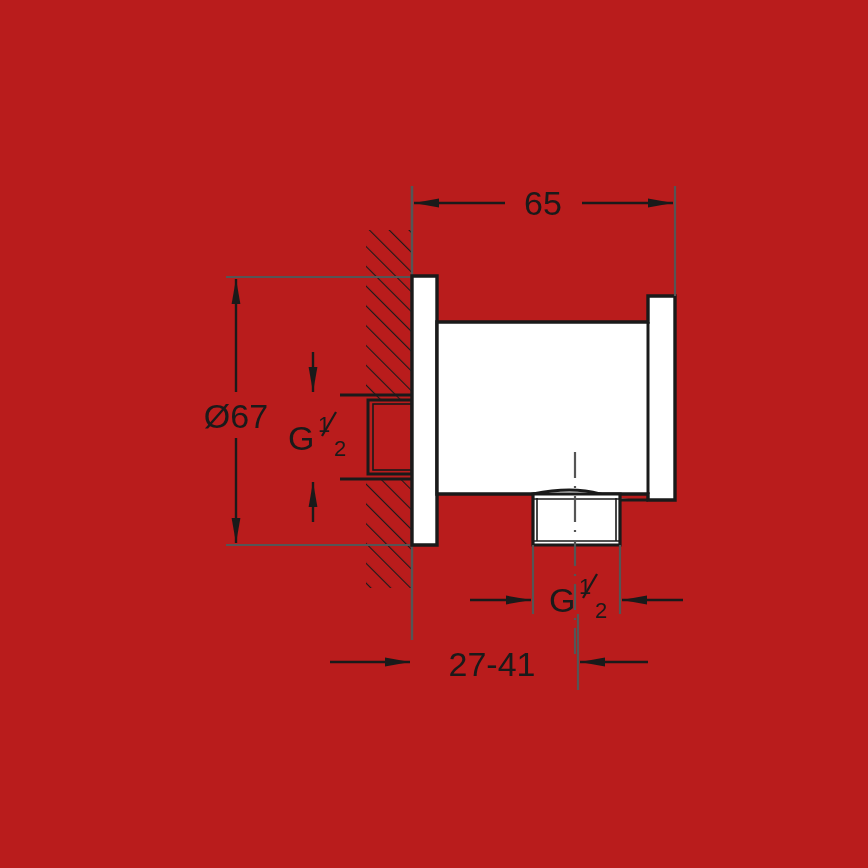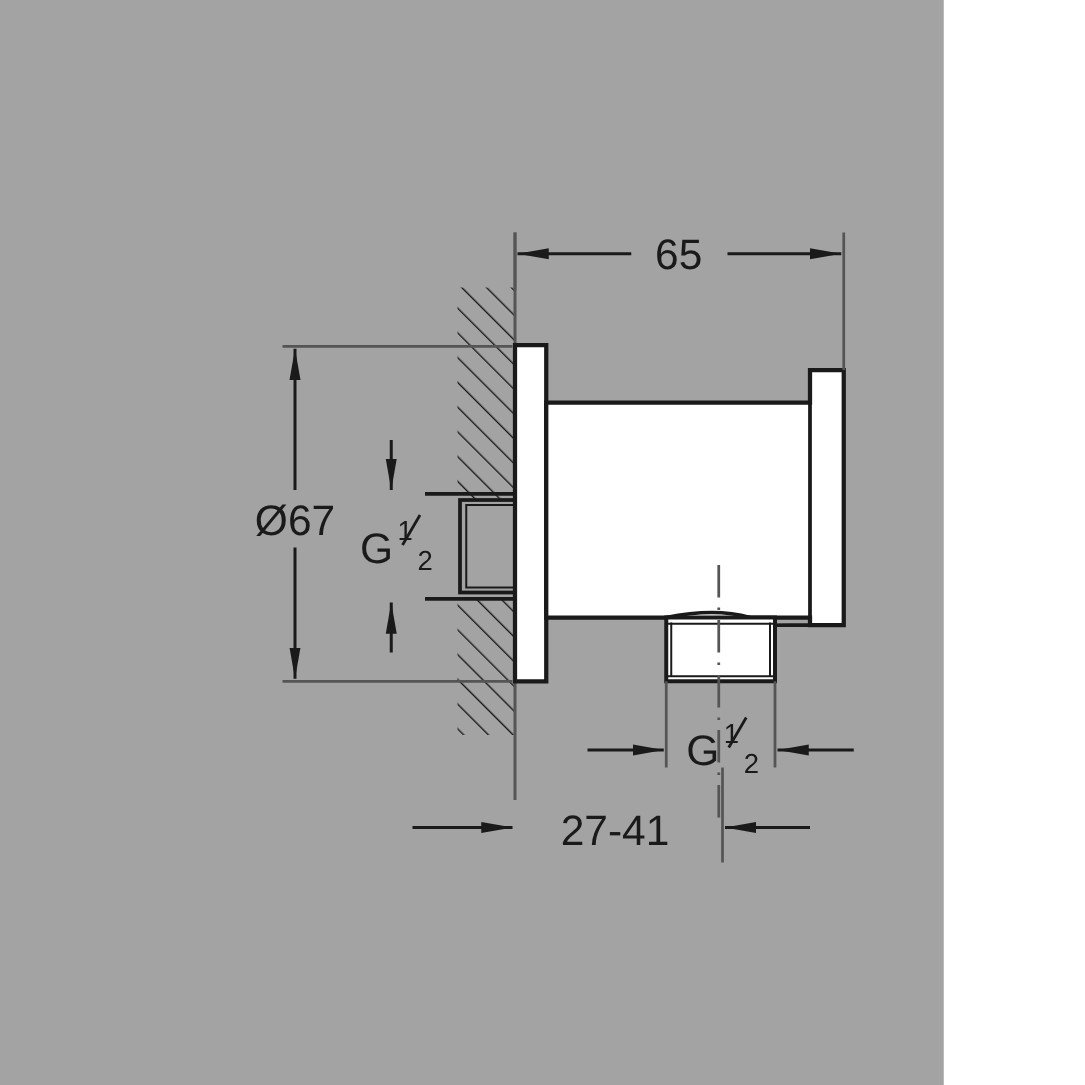--- a/index.html
+++ b/index.html
@@ -8,23 +8,23 @@
     background: #ffffff;
   }
   body {
     width: 868px;
     height: 868px;
     font-family: "Liberation Sans", sans-serif;
     overflow: hidden;
   }
   #drawing-root {
     position: relative;
-    width: 755px;
+    width: 868px;
     height: 868px;
-    background: #a3a3a3;
+    background: #b91c1c;
   }
   svg#tech-drawing {
     display: block;
     width: 868px;
     height: 868px;
   }
   .dim-text {
     font-family: "Liberation Sans", sans-serif;
     font-size: 34px;
     fill: #1a1a1a;

